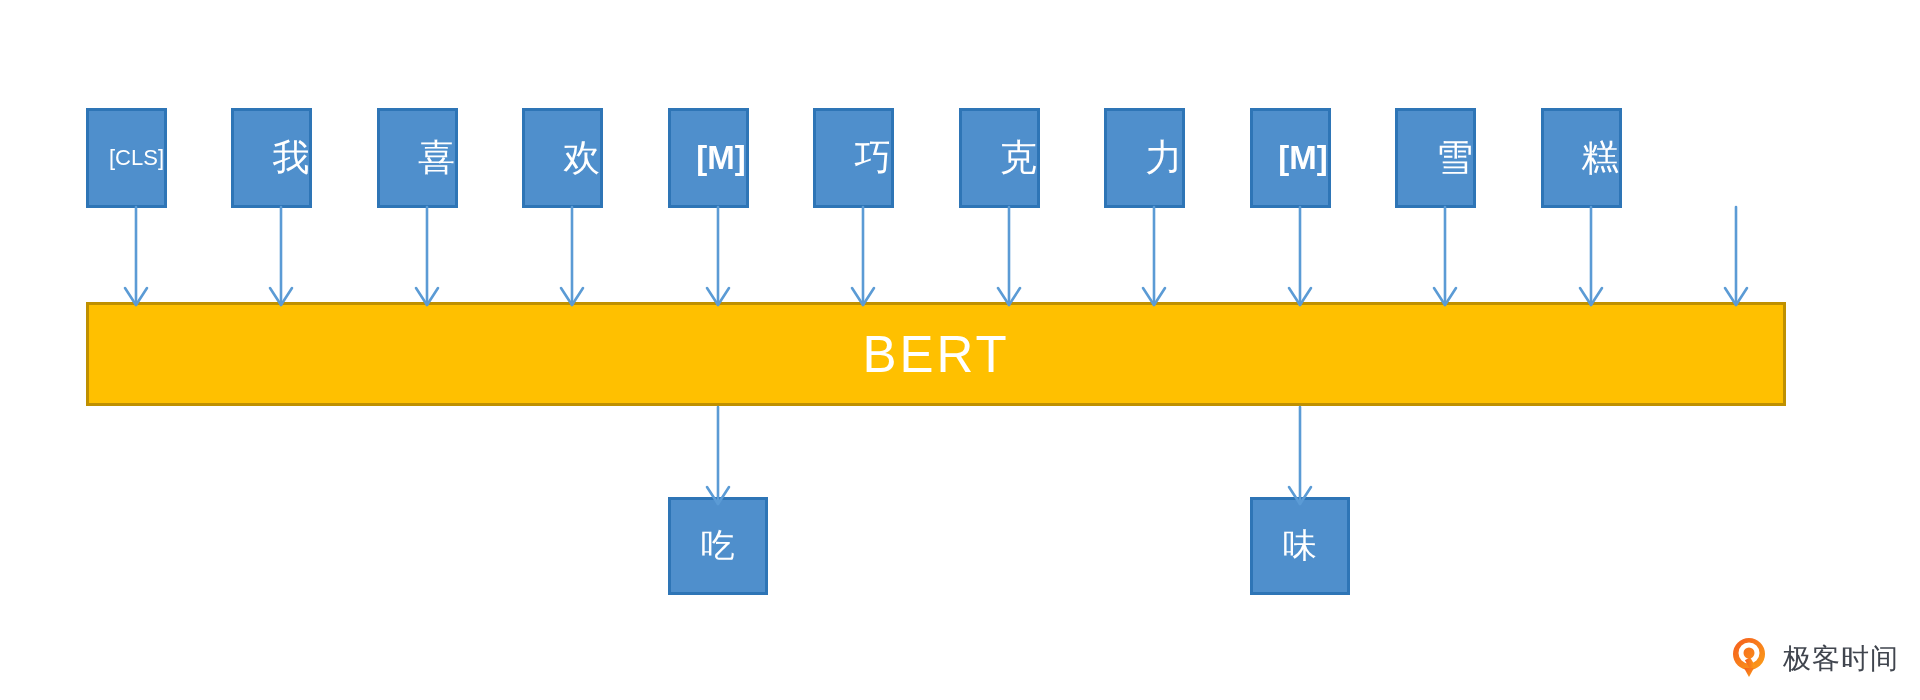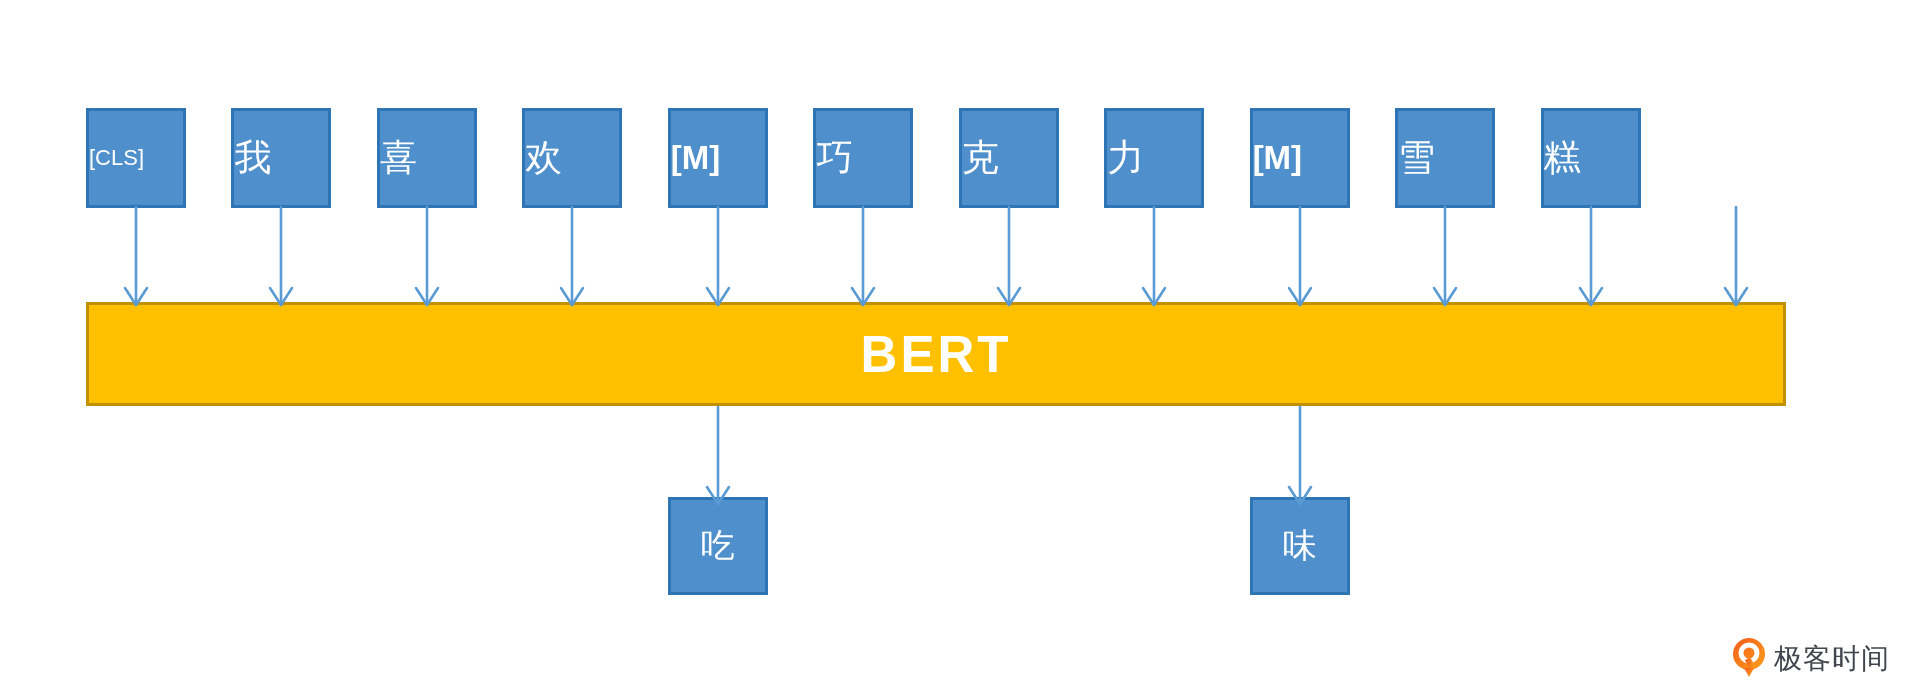--- a/index.html
+++ b/index.html
@@ -17,27 +17,27 @@
   #token-row {
     position: absolute;
     left: 86px;
     top: 108px;
     width: 1700px;
     height: 100px;
   }
   .token-box {
     position: absolute;
     top: 0;
-    width: 100px;
+    width: 81px;
     height: 100px;
     background: #4F8FCC;
     border: 3px solid #2E75B6;
     display: flex;
     align-items: center;
-    justify-content: flex-start;
+    justify-content: flex-end;
     color: #ffffff;
   }
   .token-box .tok-label { font-size: 37px; font-weight: 400; }
   .token-box.special .tok-label { font-size: 22px; font-weight: 400; }
   .token-box.mask .tok-label { font-size: 33px; font-weight: 700; }
 
   .arrow-svg { position: absolute; overflow: visible; }
   .arrow-svg line, .arrow-svg polyline {
     stroke: #5B9BD5;
     stroke-width: 2.6;
@@ -56,21 +56,21 @@
     background: #FFC000;
     border: 3px solid #BF9000;
     display: flex;
     align-items: center;
     justify-content: center;
   }
   #bert-bar .bar-title {
     color: #ffffff;
     font-size: 51px;
     letter-spacing: 3px;
-    font-weight: 700;
+    font-weight: 400;
   }
 
   
   .output-box {
     position: absolute;
     top: 497px;
     width: 100px;
     height: 98px;
     background: #4F8FCC;
     border: 3px solid #2E75B6;
@@ -81,21 +81,21 @@
     font-size: 34px;
   }
 
   
   #brand-watermark {
     position: absolute;
     left: 1731px;
     top: 637px;
     display: flex;
     align-items: center;
-    gap: 7px;
+    gap: 16px;
   }
   #brand-icon { width: 36px; height: 44px; display: block; }
   #brand-text {
     color: #40454E;
     font-size: 28px;
     letter-spacing: 1px;
     white-space: nowrap;
   }
 </style>
 </head>

